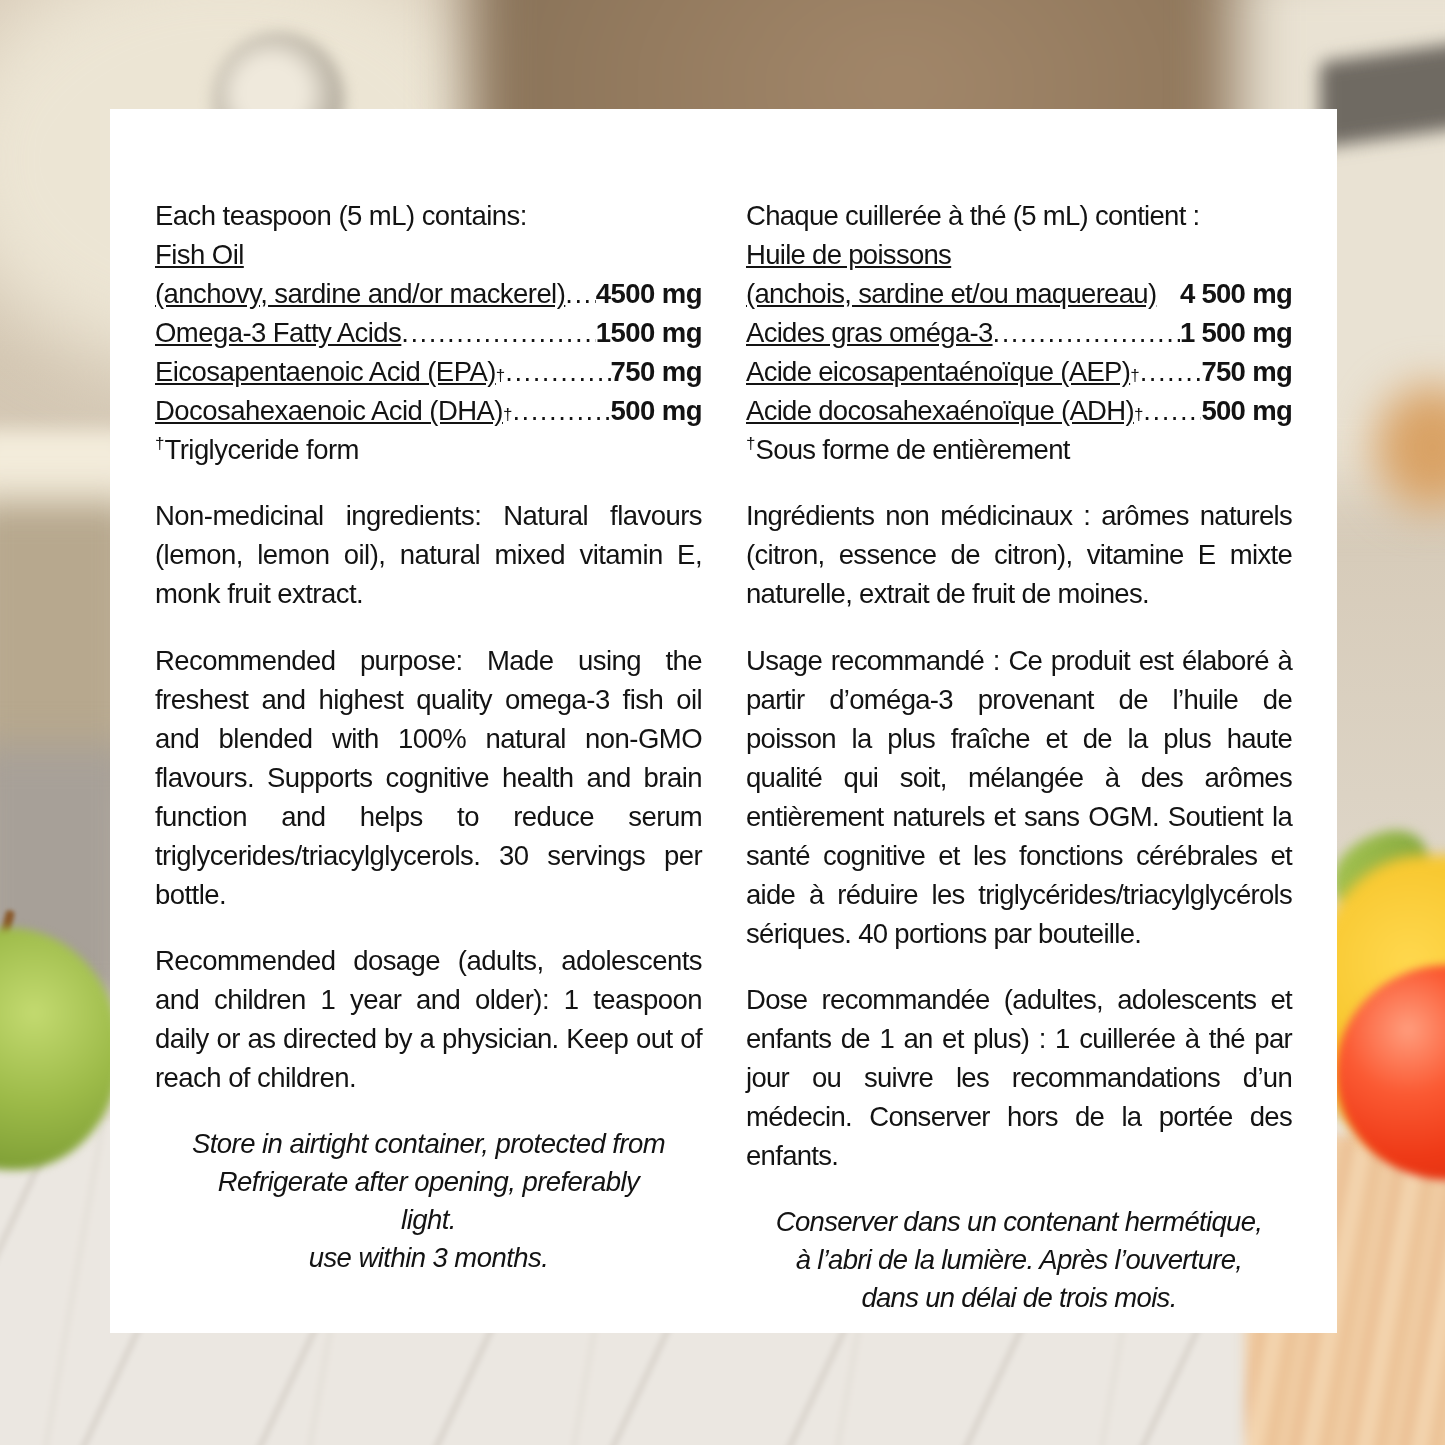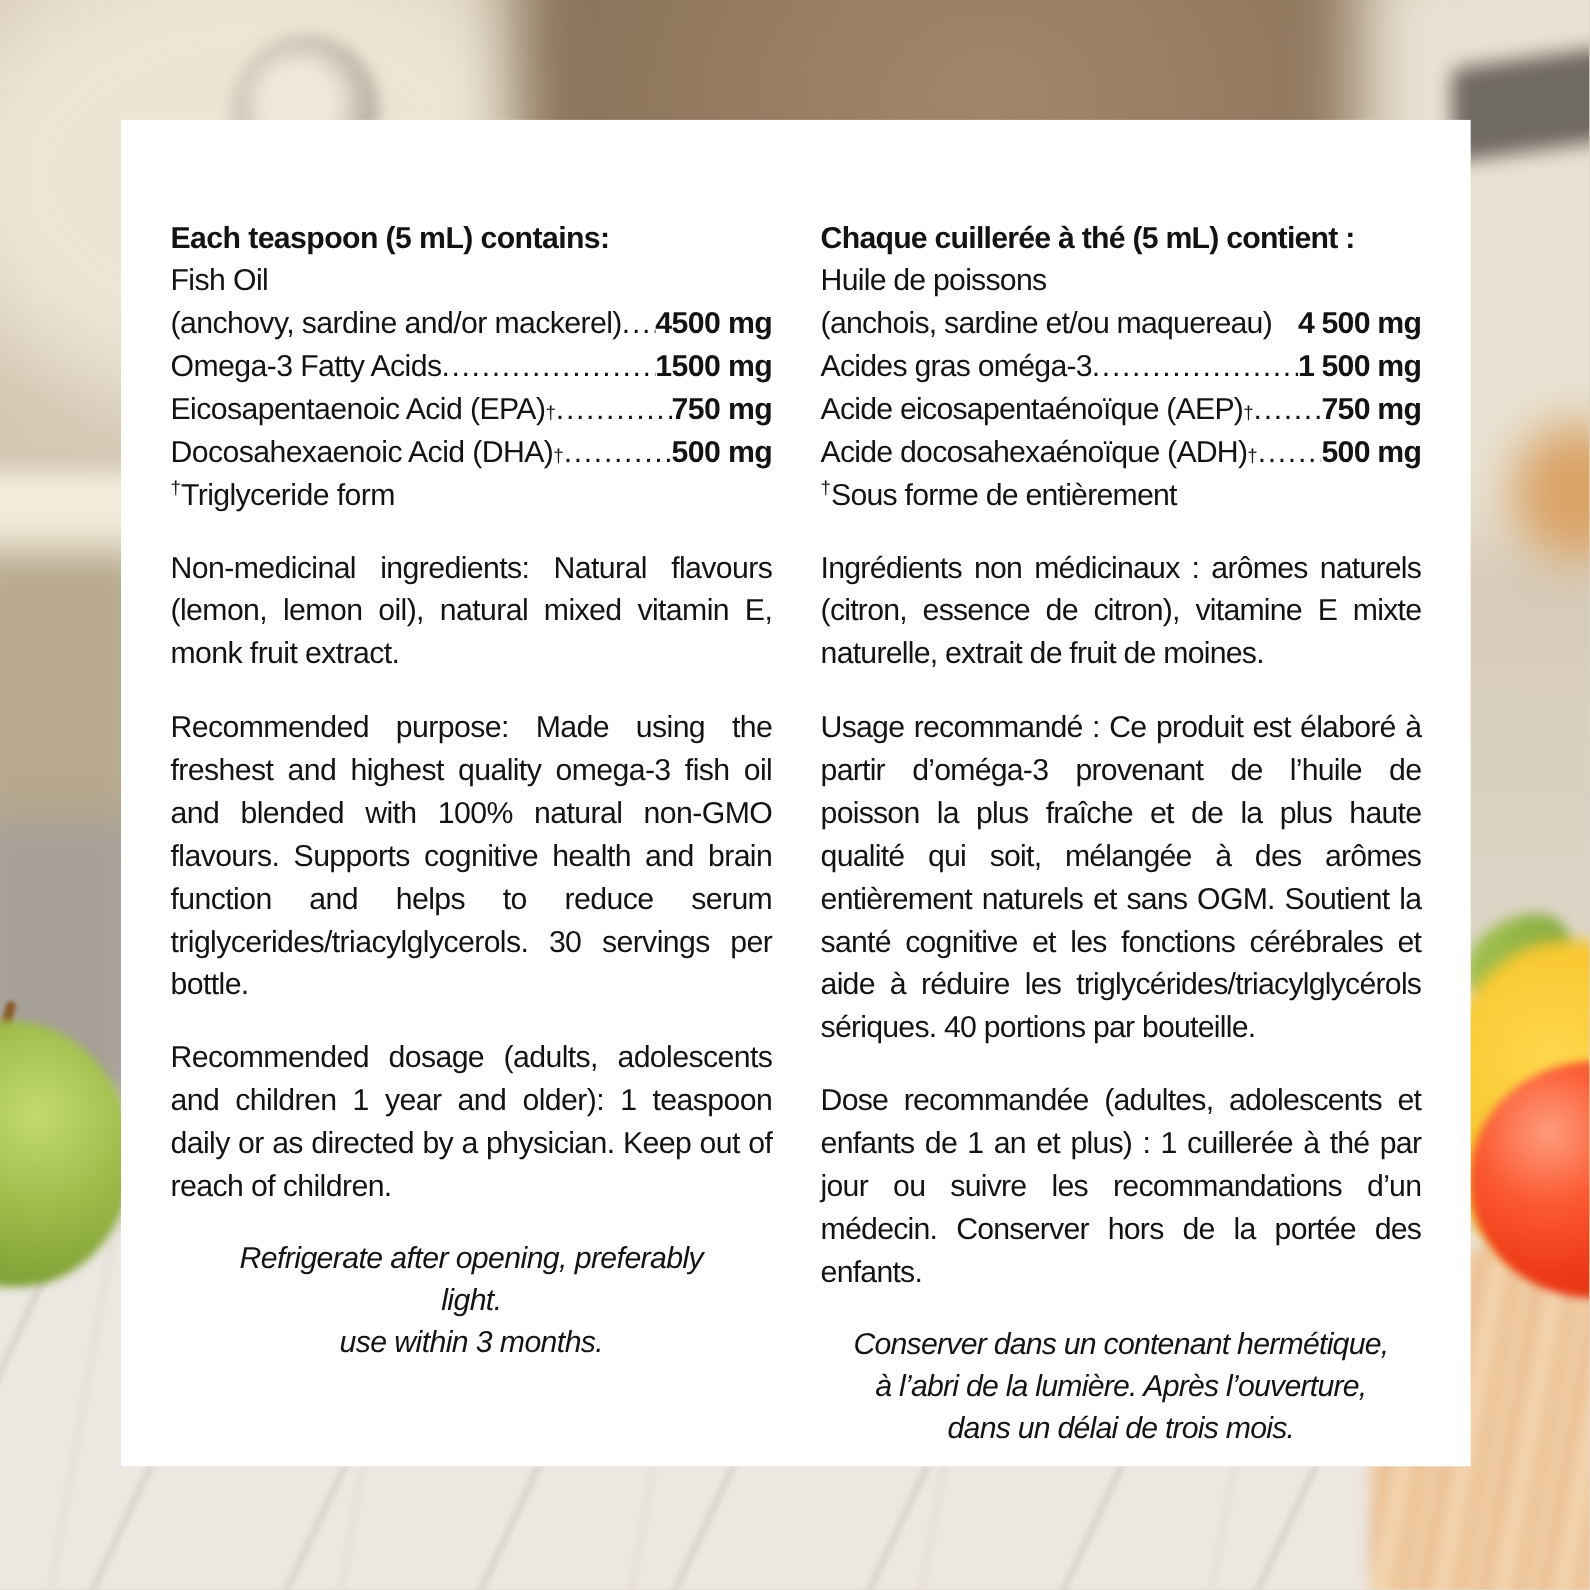--- a/index.html
+++ b/index.html
@@ -34,23 +34,23 @@
     background:linear-gradient(120deg,#a8c653,#7fa43c);transform:rotate(-18deg);filter:blur(6px);}
   .bg-tomato{left:1336px;top:965px;width:225px;height:215px;border-radius:50%;
     background:radial-gradient(circle at 32% 30%,#ff9d7d 0%,#fb5a33 30%,#ee3916 60%,#d92f10 90%);filter:blur(4px);}
 
   .panel{
     position:absolute;left:110px;top:109px;width:1227px;height:1224px;background:#ffffff;
     box-sizing:border-box;padding:87px 44px 0 45px;display:flex;gap:44px;color:#131313;z-index:5;
   }
   .col{width:547px;font-size:27.5px;line-height:39px;letter-spacing:-0.55px;}
   .col-fr{width:546px;letter-spacing:-0.7px;}
-  .facts-heading{font-weight:700;margin:0;font-size:inherit;}
+  .facts-heading{font-weight:400;margin:0;font-size:inherit;}
   .fact-row{display:flex;align-items:baseline;white-space:nowrap;}
-  .fl{flex:0 0 auto;}
+  .fl{flex:0 0 auto;text-decoration:underline;}
   .mark{font-size:62%;vertical-align:super;letter-spacing:0;line-height:0;}
   .dots{flex:1 1 auto;overflow:hidden;text-align:right;min-width:0;}
   .dots::after{content:"....................................................................................";letter-spacing:1.5px;}
   .no-dots .dots::after{content:"";}
   .fv{flex:0 0 auto;text-align:center;font-weight:bold;}
   .footnote sup{font-size:62%;vertical-align:super;letter-spacing:0;line-height:0;}
   .section{margin-top:27px;text-align:justify;}
   .section strong{font-weight:400;}
   .storage{margin-top:26px;text-align:center;font-style:italic;line-height:38px;}
 </style>
@@ -116,20 +116,21 @@
       <p class="section">
         <strong>Recommended purpose:</strong>
         <span>Made using the freshest and highest quality omega-3 fish oil and blended with 100% natural non-GMO flavours. Supports cognitive health and brain function and helps to reduce serum triglycerides/triacylglycerols. 30 servings per bottle.</span>
       </p>
       <p class="section">
         <strong>Recommended dosage (adults, adolescents and children 1 year and older):</strong>
         <span>1 teaspoon daily or as directed by a physician. Keep out of reach of children.</span>
       </p>
 
       <div class="storage">
+        <div>Store in airtight container, protected from</div>
         <div>Refrigerate after opening, preferably</div>
         <div>light.</div>
         <div>use within 3 months.</div>
       </div>
     </div>
 
     <div class="col col-fr">
       <h2 class="facts-heading">Chaque cuillerée à thé (5 mL) contient :</h2>
 
       <div class="fact-row">

